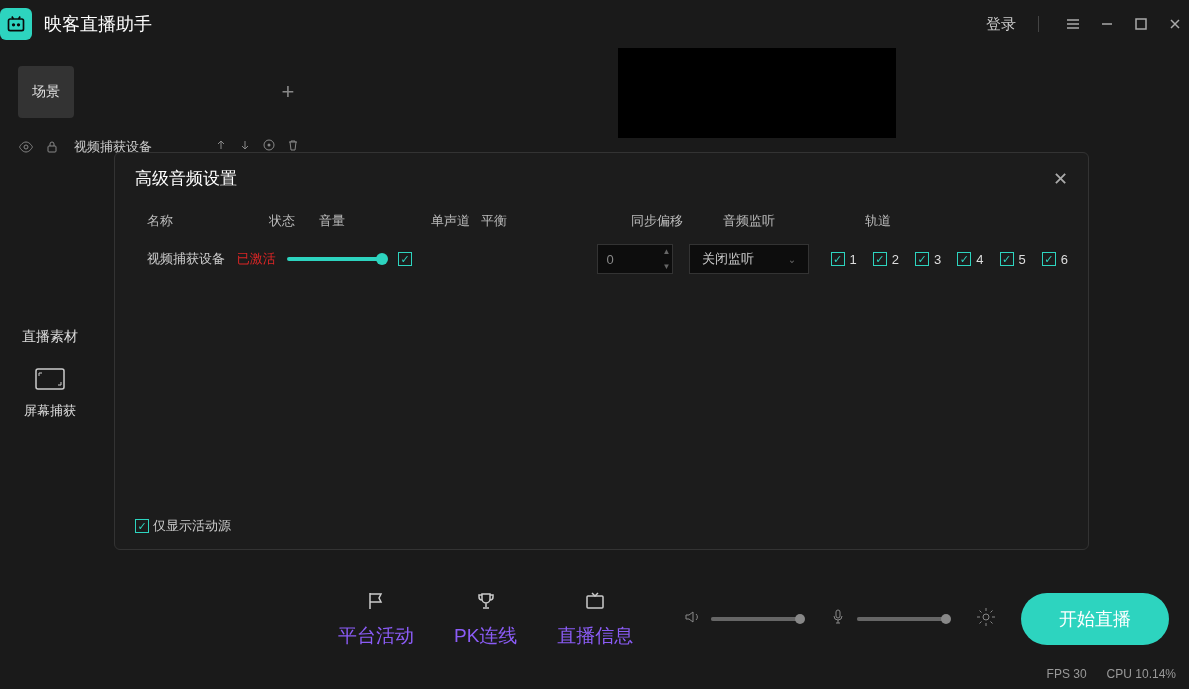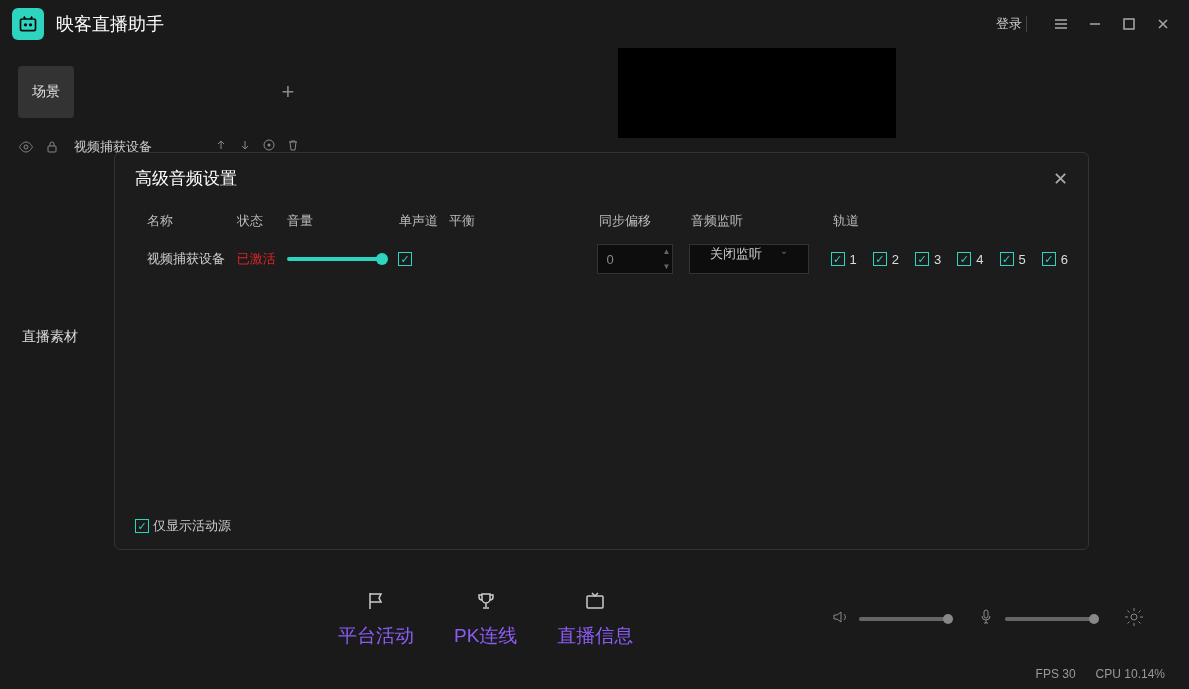--- a/index.html
+++ b/index.html
@@ -1,24 +1,24 @@
 <!DOCTYPE html>
 <html><head>
 <meta charset="utf-8">
 <style>
 * { margin: 0; padding: 0; box-sizing: border-box; font-family: "Microsoft YaHei", sans-serif; }
 body { background: #1a1a1a; width: 1189px; height: 689px; overflow: hidden; position: relative; color: #ccc; }
 
 
-.title-bar { height: 48px; background: #1a1a1a; display: flex; align-items: center; padding: 0 12px; }
+.title-bar { height: 48px; background: #1a1a1a; display: flex; align-items: center; padding: 0 0; }
 .logo { width: 32px; height: 32px; background: #2dd4bf; border-radius: 6px; display: flex; align-items: center; justify-content: center; margin-right: 12px; }
 .logo svg { width: 20px; height: 20px; }
 .app-title { color: #fff; font-size: 18px; font-weight: 500; }
 .title-spacer { flex: 1; }
-.login-btn { color: #ccc; font-size: 13px; margin-right: 4px; cursor: pointer; }
+.login-btn { color: #ccc; font-size: 15px; margin-right: 22px; cursor: pointer; }
 .title-divider { width: 1px; height: 16px; background: #444; margin-right: 14px; }
 .win-btn { width: 28px; height: 28px; display: flex; align-items: center; justify-content: center; color: #aaa; cursor: pointer; margin-left: 6px; }
 .win-btn svg { width: 16px; height: 16px; }
 
 
 .main-area { position: absolute; top: 48px; left: 0; right: 0; bottom: 30px; display: flex; }
 .left-panel { width: 318px; background: #1a1a1a; padding-top: 18px; }
 
 
 .scene-row { display: flex; align-items: center; padding: 0 18px 12px 18px; }
@@ -51,51 +51,51 @@
 .bb-spacer { flex: 1; }
 .audio-ctrl { display: flex; align-items: center; margin-right: 28px; }
 .audio-icon { color: #888; margin-right: 10px; }
 .audio-slider { width: 90px; height: 4px; background: #444; position: relative; border-radius: 2px; }
 .audio-fill { height: 100%; background: #666; border-radius: 2px; }
 .audio-thumb { position: absolute; right: -4px; top: -3px; width: 10px; height: 10px; background: #888; border-radius: 50%; }
 .gear-btn { color: #888; margin-right: 24px; cursor: pointer; }
 .start-btn { background: #2dd4bf; color: #fff; font-size: 18px; padding: 14px 38px; border-radius: 28px; border: none; cursor: pointer; }
 
 
-.status-bar { position: absolute; bottom: 0; left: 0; right: 16px; height: 30px; background: #1a1a1a; display: flex; align-items: center; justify-content: flex-end; padding-right: 8px; gap: 20px; color: #999; font-size: 12px; }
+.status-bar { position: absolute; bottom: 0; left: 0; right: 5px; height: 30px; background: #1a1a1a; display: flex; align-items: center; justify-content: flex-end; padding-right: 8px; gap: 20px; color: #999; font-size: 12px; }
 
 
 .dialog { position: absolute; left: 114px; top: 152px; width: 975px; height: 398px; background: #1c1c1c; border: 1px solid #333; border-radius: 6px; }
 .dlg-header { display: flex; align-items: center; padding: 14px 20px; }
 .dlg-title { color: #fff; font-size: 17px; font-weight: 500; }
 .dlg-close { margin-left: auto; color: #aaa; cursor: pointer; font-size: 18px; }
 .dlg-cols { display: flex; padding: 8px 20px 0 32px; font-size: 13px; color: #bbb; }
 .col-name { width: 90px; }
-.col-status { width: 50px; }
+.col-status { width: 50px; margin-left: 32px; }
 .col-vol { width: 112px; }
 .col-mono { width: 50px; }
 .col-balance { width: 150px; }
 .col-sync { width: 92px; }
 .col-monitor { width: 142px; }
 .col-track { }
 .dlg-row { display: flex; align-items: center; padding: 14px 20px 0 32px; font-size: 13px; }
 .row-name { width: 90px; color: #ccc; }
 .row-status { width: 50px; color: #dc2626; }
 .row-vol { width: 112px; display: flex; align-items: center; }
 .vol-track { width: 96px; height: 4px; background: #2dd4bf; border-radius: 2px; position: relative; }
 .vol-thumb { position: absolute; right: -5px; top: -4px; width: 12px; height: 12px; background: #2dd4bf; border-radius: 50%; }
 .row-mono { width: 50px; }
 .row-balance { width: 150px; }
 .row-sync { width: 92px; }
 .sync-input { width: 76px; height: 30px; background: #0d0d0d; border: 1px solid #333; color: #888; padding: 0 8px; font-size: 13px; position: relative; }
 .sync-wrap { position: relative; width: 76px; }
 .spinner { position: absolute; right: 0; top: 0; bottom: 0; width: 14px; display: flex; flex-direction: column; }
 .spin-btn { flex: 1; display: flex; align-items: center; justify-content: center; color: #666; font-size: 8px; cursor: pointer; }
 .row-monitor { width: 142px; }
-.monitor-select { width: 120px; height: 30px; background: #0d0d0d; border: 1px solid #333; color: #ccc; padding: 0 20px; font-size: 13px; display: flex; justify-content: space-between; cursor: pointer; }
+.monitor-select { width: 120px; height: 30px; background: #0d0d0d; border: 1px solid #333; color: #ccc; padding: 0 12px; font-size: 13px; display: flex; align-items: center; justify-content: space-between; cursor: pointer; }
 .row-tracks { display: flex; gap: 16px; align-items: center; }
 .track-item { display: flex; align-items: center; gap: 5px; }
 .cb { width: 14px; height: 14px; border: 1px solid #2dd4bf; background: transparent; display: flex; align-items: center; justify-content: center; cursor: pointer; }
 .cb.checked::after { content: "✓"; color: #2dd4bf; font-size: 11px; line-height: 1; }
 .track-num { color: #ddd; }
 .dlg-footer { position: absolute; bottom: 14px; left: 20px; display: flex; align-items: center; gap: 4px; }
 .footer-label { color: #ccc; font-size: 13px; }
 </style>
 </head>
 <body>
@@ -168,20 +168,30 @@
               <circle cx="7" cy="7" r="1.5" fill="#888"></circle>
             </svg></span>
         <span class="src-ctrl"><svg width="14" height="14" viewBox="0 0 14 14">
               <path d="M3 4h8M5 4V3h4v1M4 4l1 8h4l1-8" stroke="#888" fill="none"></path>
             </svg></span>
       </div>
     </div>
 
     <div class="materials">
       <div class="materials-title">直播素材</div>
+      <div class="mat-item">
+        <div class="mat-icon">
+            <svg width="30" height="22" viewBox="0 0 30 22">
+              <rect x="1" y="1" width="28" height="20" rx="2" stroke="#ccc" stroke-width="1.5" fill="none"></rect>
+              <path d="M4 5l3 0M4 5l0 3" stroke="#ccc"></path>
+              <path d="M26 17l-3 0M26 17l0-3" stroke="#ccc"></path>
+            </svg>
+          </div>
+        <div class="mat-label">屏幕捕获</div>
+      </div>
     </div>
   </div>
 
   <div class="preview">
     <div class="preview-canvas"></div>
   </div>
 </div>
 
 <div class="bottom-bar">
   <div class="bb-item">
@@ -226,20 +236,21 @@
         </svg></span>
     <div class="audio-slider">
         <div class="audio-fill" style="width:100%"></div>
         <div class="audio-thumb"></div>
       </div>
   </div>
   <div class="gear-btn"><svg width="22" height="22" viewBox="0 0 22 22">
         <circle cx="11" cy="11" r="3" stroke="#888" fill="none"></circle>
         <path d="M11 2v3M11 17v3M2 11h3M17 11h3M4.5 4.5l2 2M15.5 15.5l2 2M17.5 4.5l-2 2M6.5 15.5l-2 2" stroke="#888"></path>
       </svg></div>
+  <button class="start-btn">开始直播</button>
 </div>
 
 <div class="status-bar">
   <span><span>FPS</span> <span>30</span></span>
   <span><span>CPU</span> <span>10.14%</span></span>
 </div>
 
 <div class="dialog">
   <div class="dlg-header">
     <div class="dlg-title">高级音频设置</div>

